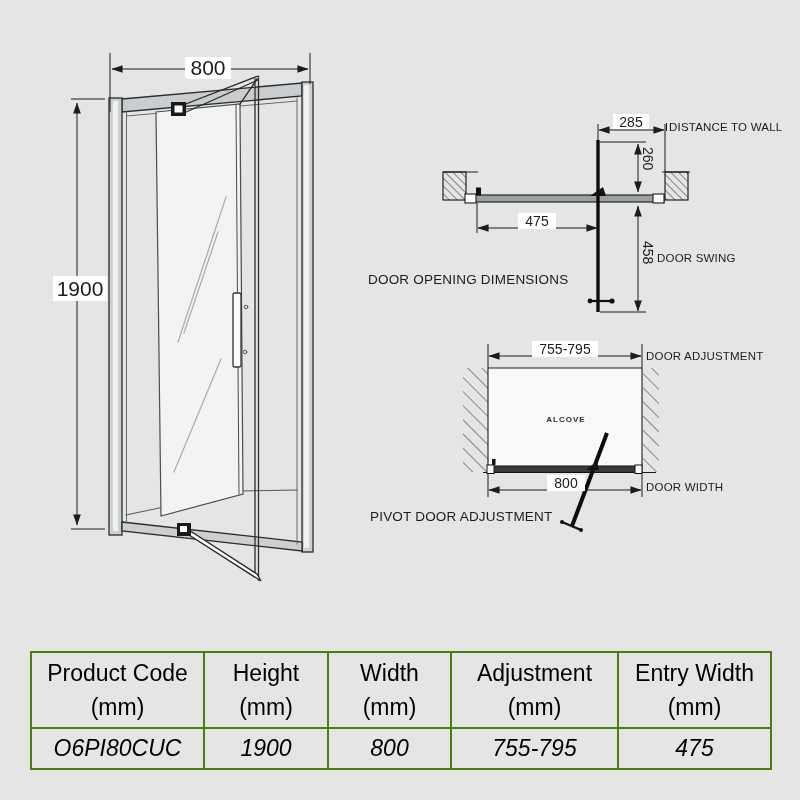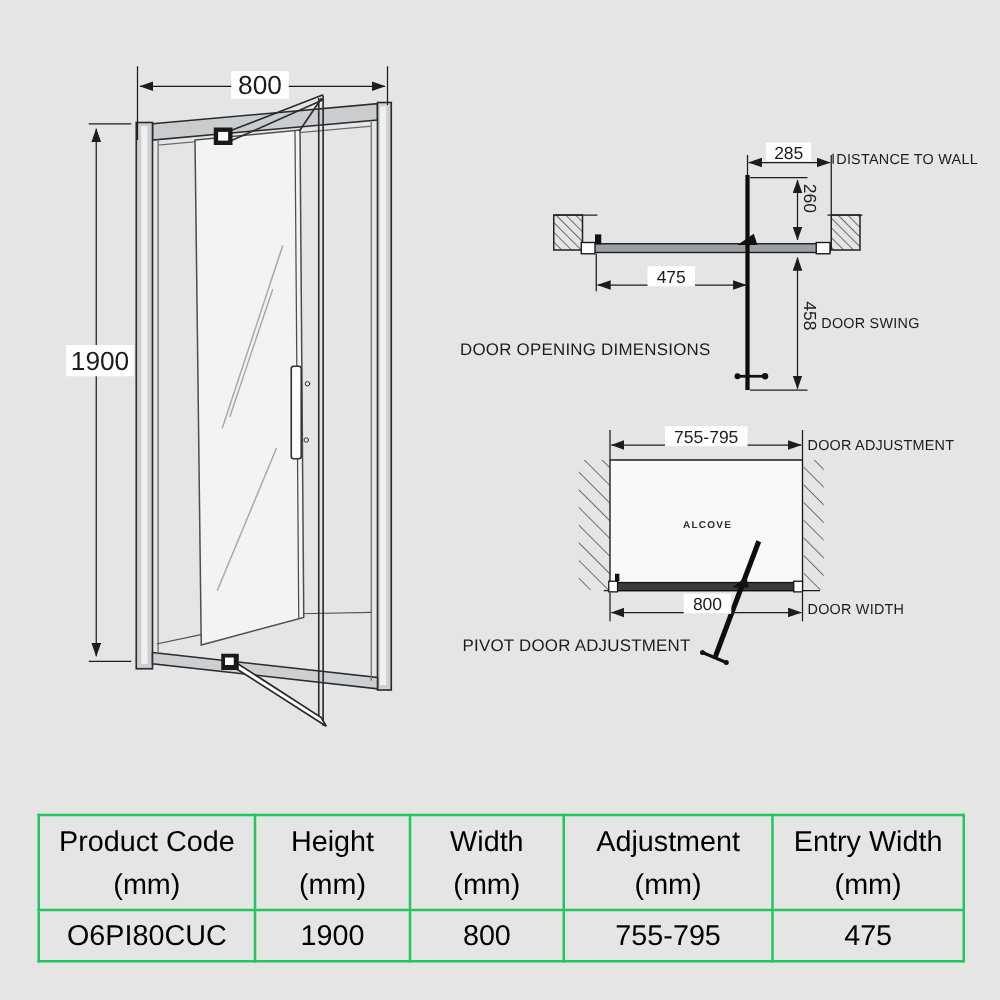--- a/index.html
+++ b/index.html
@@ -7,23 +7,23 @@
         font-family:"Liberation Sans",sans-serif;overflow:hidden;}
   svg text{font-family:"Liberation Sans",sans-serif;fill:#1c1c1c;}
   .dimnum{font-size:21px;}
   .dimsm{font-size:14px;}
   .lbl{font-size:11.5px;letter-spacing:.2px;}
   .dtitle{font-size:13.5px;letter-spacing:.2px;}
   .alcove{font-size:8px;font-weight:bold;letter-spacing:1px;fill:#2e2e2e;}
   table.spec{position:absolute;left:30px;top:651px;width:740px;
              border-collapse:collapse;table-layout:fixed;text-align:center;
              font-size:23px;color:#000;}
-  table.spec th,table.spec td{border:2px solid #22c55e;font-weight:400;padding:0;}
+  table.spec th,table.spec td{border:2px solid #4d7c0f;font-weight:400;padding:0;}
   table.spec th{height:74px;line-height:34px;}
-  table.spec td{height:39px;}
+  table.spec td{height:39px;font-style:italic;}
 </style>
 </head>
 <body>
 
 <div id="page">
 
 <svg width="800" height="800" viewBox="0 0 800 800">
   <defs>
     <marker id="arr" viewBox="0 0 10 7" refX="9.6" refY="3.5" markerWidth="11" markerHeight="8" orient="auto-start-reverse" markerUnits="userSpaceOnUse">
       <path d="M0,0 L10,3.5 L0,7 Z" fill="#1c1c1c"></path>

